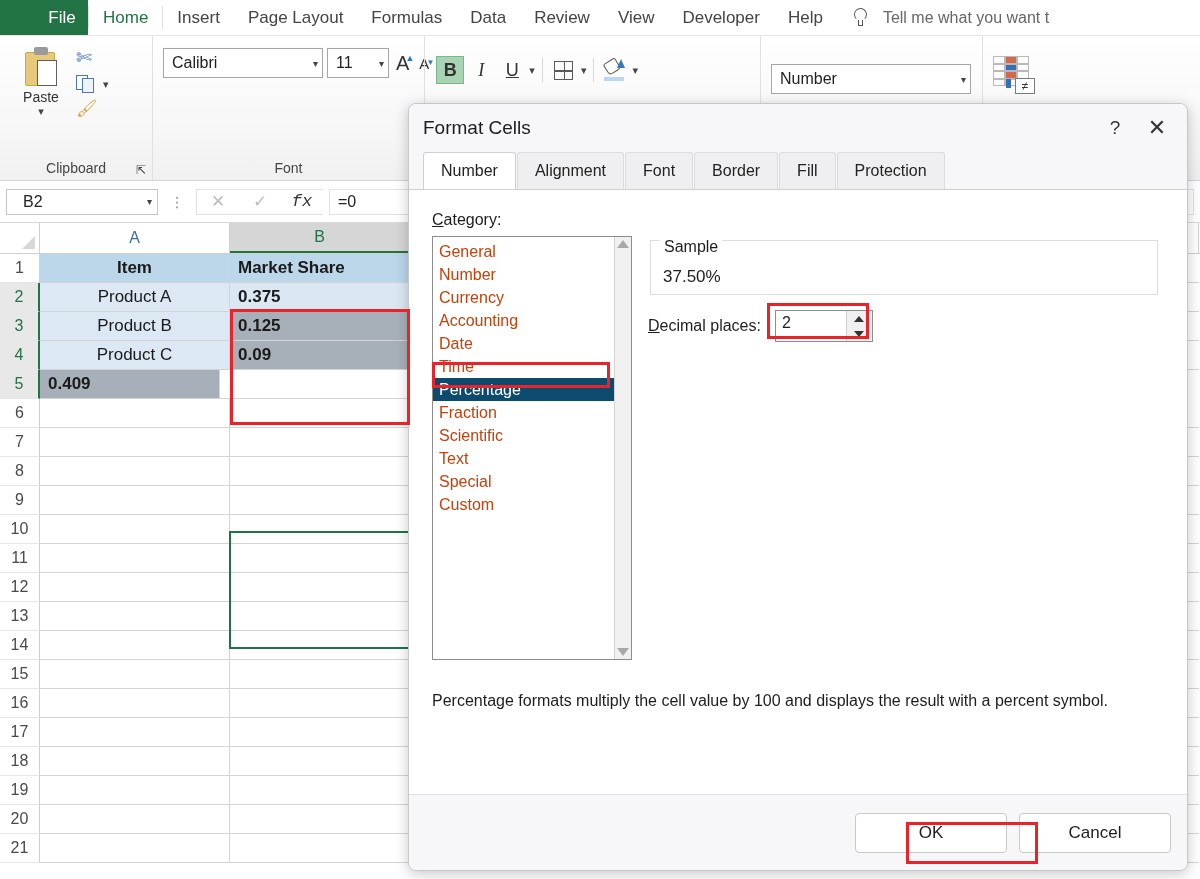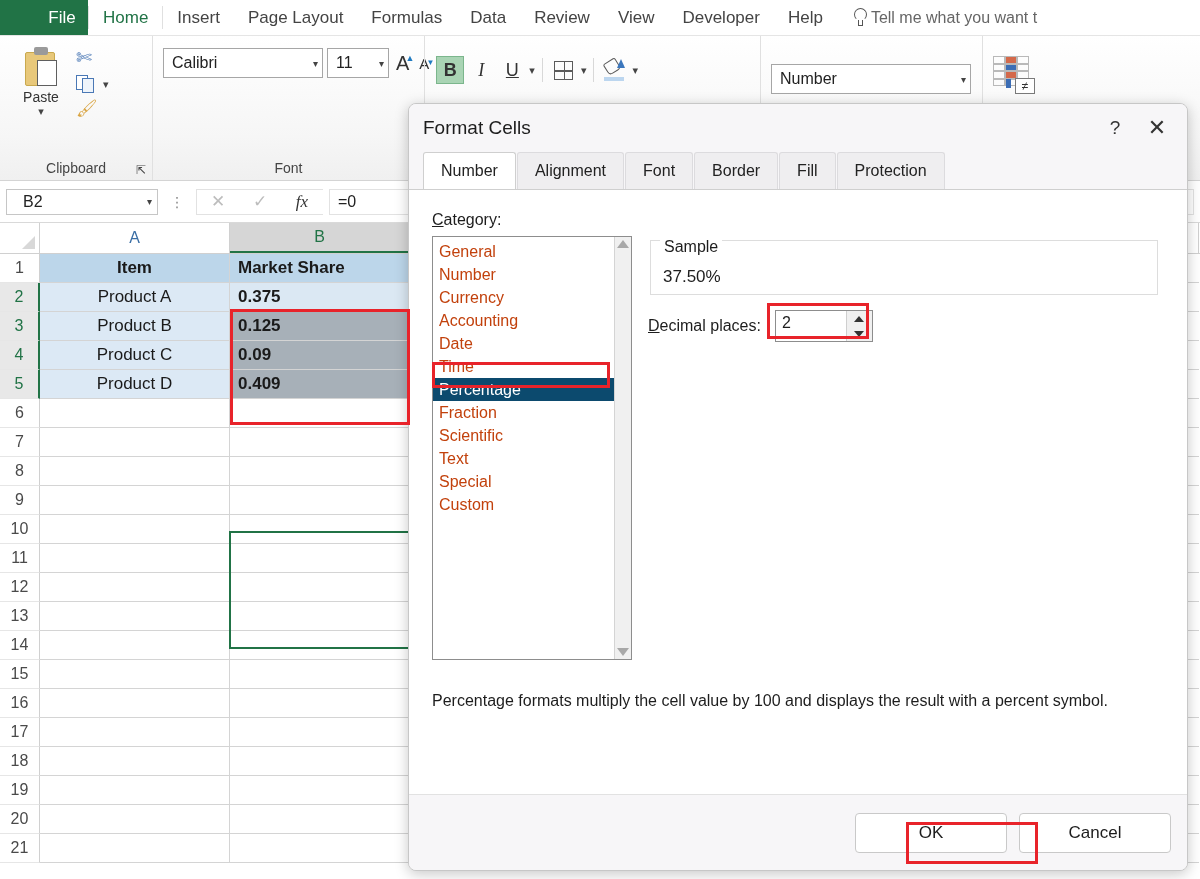--- a/index.html
+++ b/index.html
@@ -27,21 +27,21 @@
     padding-left: 36px;
   }
   .tab {
     padding: 0 14px;
     display: flex; align-items: center; justify-content: center;
     font-size: 17px; color: #444444; white-space: nowrap;
   }
   .tab.active { color: #217346; }
   .tab-sep { width: 1px; background: #e0e0e0; margin: 6px 0; }
   .tellme {
-    display: flex; align-items: center; gap: 2px;
+    display: flex; align-items: center; gap: 14px;
     padding-left: 16px; font-size: 16px; color: #666666; white-space: nowrap;
   }
   .bulb { width: 16px; height: 20px; position: relative; }
   .bulb .glass {
     width: 13px; height: 13px; border: 1.6px solid #555; border-radius: 50%;
     border-bottom-color: transparent; position: absolute; top: 0; left: 1px;
   }
   .bulb .stem {
     position: absolute; bottom: 2px; left: 5px; width: 5px; height: 6px;
     border-left: 1.6px solid #555; border-right: 1.6px solid #555;
@@ -142,21 +142,21 @@
   }
   .namebox {
     width: 152px; height: 26px; border: 1px solid #c6c6c6; background:#fff;
     display:flex; align-items:center; padding: 0 5px 0 16px; font-size: 16px; color:#222;
   }
   .namebox .cv { flex:1; }
   .namebox .ca { font-size: 10px; color:#444; }
   .fbdots { font-size: 14px; color:#888; letter-spacing:0; padding: 0 6px; line-height: 1; }
   .fb-ctrls { display:flex; align-items:center; height: 26px; border:1px solid #e2e2e2; border-right:none; }
   .fb-ctrl { width: 42px; text-align:center; font-size: 17px; color: #bdbdbd; }
-  .fb-fx { width: 42px; text-align:center; font-size: 17px; color: #333; font-family:Liberation Serif, serif; font-style: italic; }
+  .fb-fx { width: 42px; text-align:center; font-size: 17px; color: #333; font-family:Liberation Mono, monospace; font-style: italic; }
   .fb-input {
     flex:1; height: 26px; border:1px solid #e2e2e2; background:#fff;
     display:flex; align-items:center; padding-left: 8px; font-size: 16px; color:#222;
   }
 
   
   .grid-wrap { position: relative; width: 1200px; height: 656px; background:#fff; overflow:hidden; }
   .colhdr { display:flex; height: 31px; border-bottom: 1px solid #d0d0d0; }
   .corner { width: 40px; background:#ffffff; border-right:1px solid #d0d0d0; position:relative; }
   .corner:after { content:""; position:absolute; right:4px; bottom:4px; border-left: 13px solid transparent; border-bottom: 13px solid #d8d8d8; }
@@ -502,21 +502,20 @@
         <div class="cell c empty"></div>
       </div>
       <div class="gridrow">
         <div class="rh sel">4</div>
         <div class="cell a aband">Product C</div>
         <div class="cell b selgray">0.09</div>
         <div class="cell c empty"></div>
       </div>
       <div class="gridrow">
         <div class="rh sel">5</div>
-        <div class="cell a aband">Product D</div>
         <div class="cell b selgray">0.409</div>
         <div class="cell c empty"></div>
       </div>
       <div class="gridrow">
         <div class="rh">6</div>
         <div class="cell a empty"></div>
         <div class="cell b empty"></div>
         <div class="cell c empty"></div>
       </div>
       <div class="gridrow">

